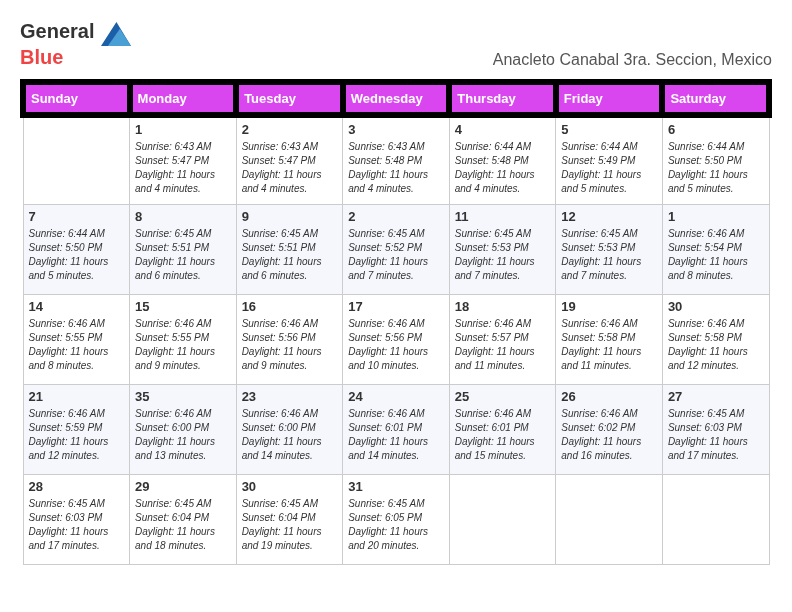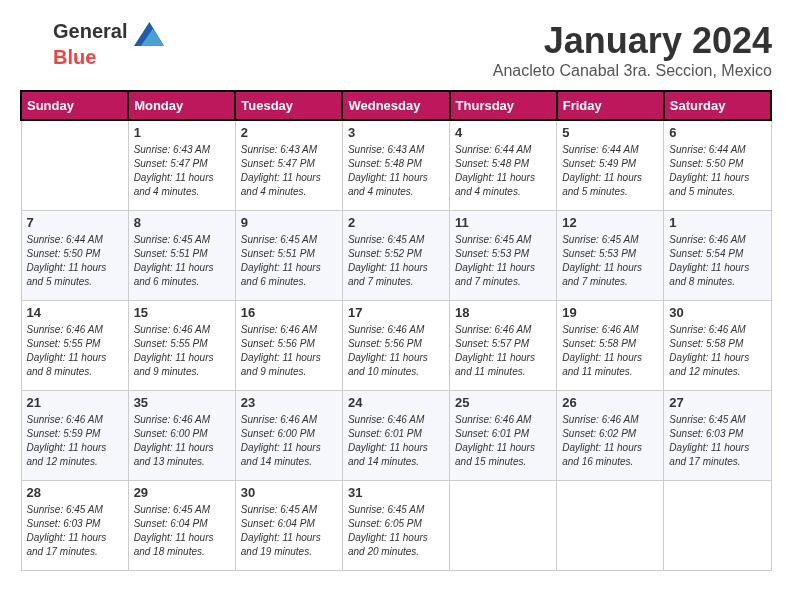--- a/index.html
+++ b/index.html
@@ -6,23 +6,22 @@
     body {
       font-family: Arial, sans-serif;
       background: #fff;
       width: 792px;
       min-height: 612px;
       padding: 20px;
     }
     .header-area {
       display: flex;
       justify-content: space-between;
-      align-items: flex-start;
+      align-items: flex-end;
       margin-bottom: 10px;
-      margin-left: 33px;
     }
     .logo {
       display: flex;
       align-items: center;
     }
     .logo-icon {
       width: 30px;
       height: 24px;
       margin-left: 2px;
     }
@@ -37,27 +36,27 @@
     .calendar-subtitle {
       font-size: 16px;
       color: #555;
     }
     table {
       width: 100%;
       border-collapse: collapse;
       font-size: 11px;
     }
     thead th {
-      background-color: #be185d;
+      background-color: #d946ef;
       color: #fff;
       padding: 6px 5px;
       text-align: left;
       font-size: 13px;
       font-weight: bold;
-      border: 2px solid #000000;
+      border: 6px solid #000000;
     }
     tbody td {
       border: 1px solid #ccc;
       vertical-align: top;
       padding: 4px 5px;
       height: 90px;
       width: 14.28%;
     }
     .day-number {
       font-size: 13px;
@@ -90,21 +89,20 @@
       <span style="font-size:20px;font-weight:bold;color:#333;">General</span>
       <svg class="logo-icon" viewBox="0 0 35 28" style="display:inline-block;vertical-align:middle;margin-left:2px;">
         <polygon points="0,28 18,0 35,28" fill="#1a5fa8"></polygon>
         <polygon points="8,28 22,8 35,28" fill="#4a9fd4"></polygon>
       </svg>
       <br>
       <span style="font-size:20px;font-weight:bold;color:#ef4444;">Blue</span>
     </div>
   </div>
   <div class="title-area">
-    <div class="calendar-title">January 2024</div>
     <div class="calendar-subtitle">Anacleto Canabal 3ra. Seccion, Mexico</div>
   </div>
 </div>
 
 <table>
   <thead>
     <tr>
     <th>Sunday</th>
         <th>Monday</th>
         <th>Tuesday</th>

